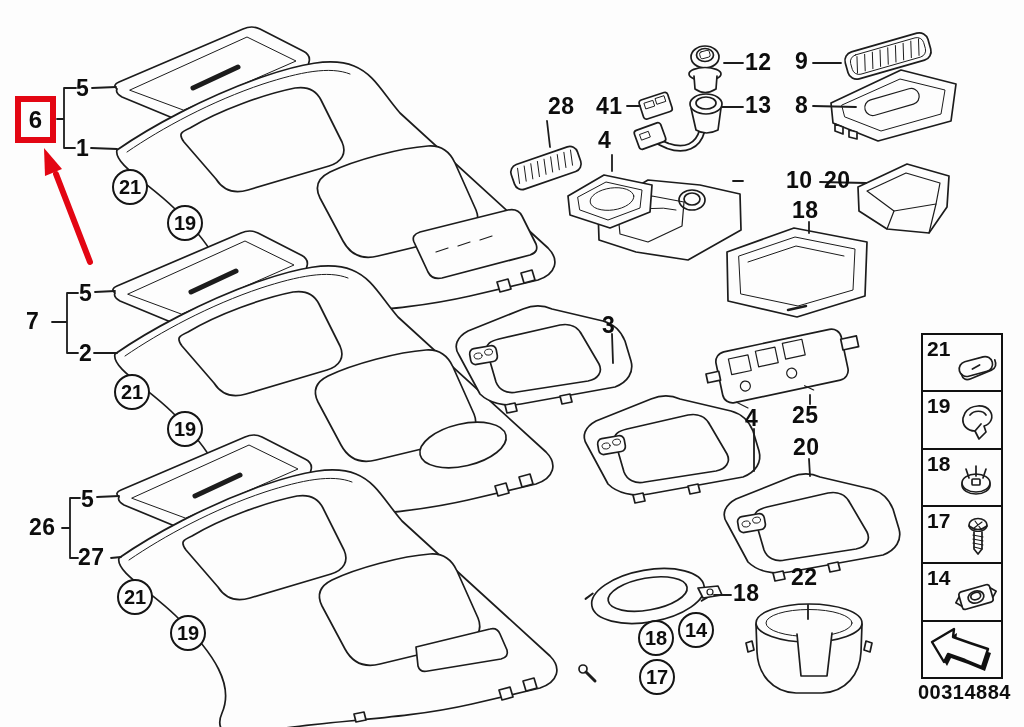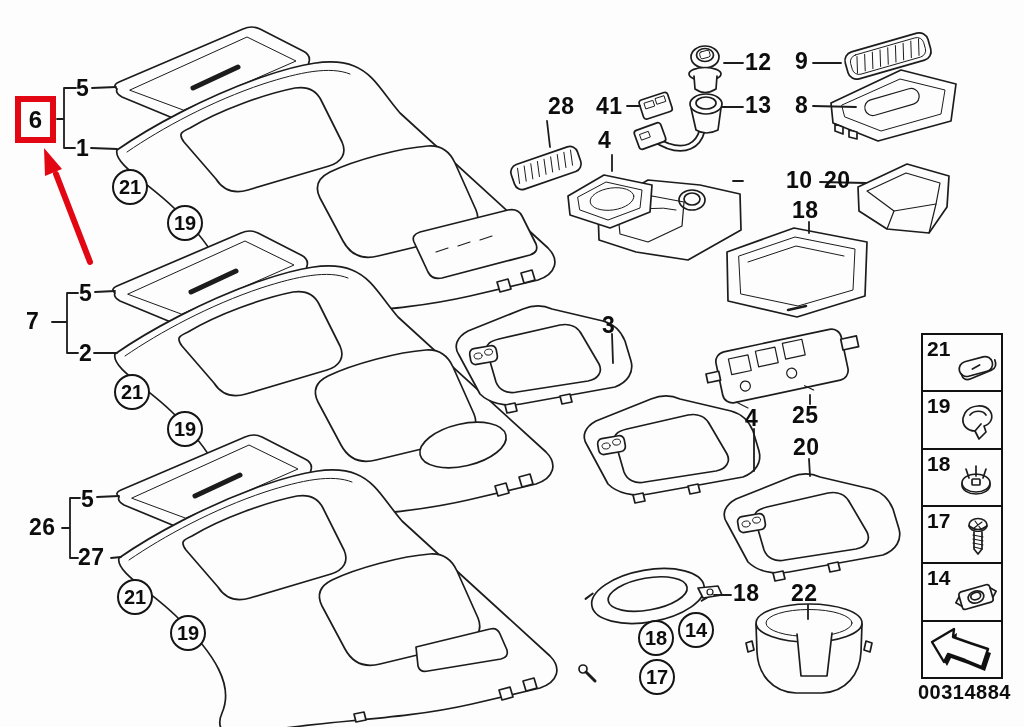--- a/index.html
+++ b/index.html
@@ -221,21 +221,21 @@
 <div class="lbl" style="left:786px;top:169px">10</div>
 <div class="lbl" style="left:795px;top:50px">9</div>
 <div class="lbl" style="left:795px;top:94px">8</div>
 <div class="lbl" style="left:824px;top:169px">20</div>
 <div class="lbl" style="left:792px;top:199px">18</div>
 <div class="lbl" style="left:602px;top:314px">3</div>
 <div class="lbl" style="left:745px;top:407px">4</div>
 <div class="lbl" style="left:792px;top:404px">25</div>
 <div class="lbl" style="left:793px;top:436px">20</div>
 <div class="lbl" style="left:733px;top:582px">18</div>
-<div class="lbl" style="left:791px;top:582px">22</div>
+<div class="lbl" style="left:791px;top:566px">22</div>
 
 <div class="circ" style="left:112px;top:169px">21</div>
 <div class="circ" style="left:167px;top:205px">19</div>
 <div class="circ" style="left:114px;top:374px">21</div>
 <div class="circ" style="left:167px;top:411px">19</div>
 <div class="circ" style="left:117px;top:579px">21</div>
 <div class="circ" style="left:170px;top:615px">19</div>
 <div class="circ" style="left:638px;top:620px">18</div>
 <div class="circ" style="left:678px;top:612px">14</div>
 <div class="circ" style="left:639px;top:659px">17</div>

